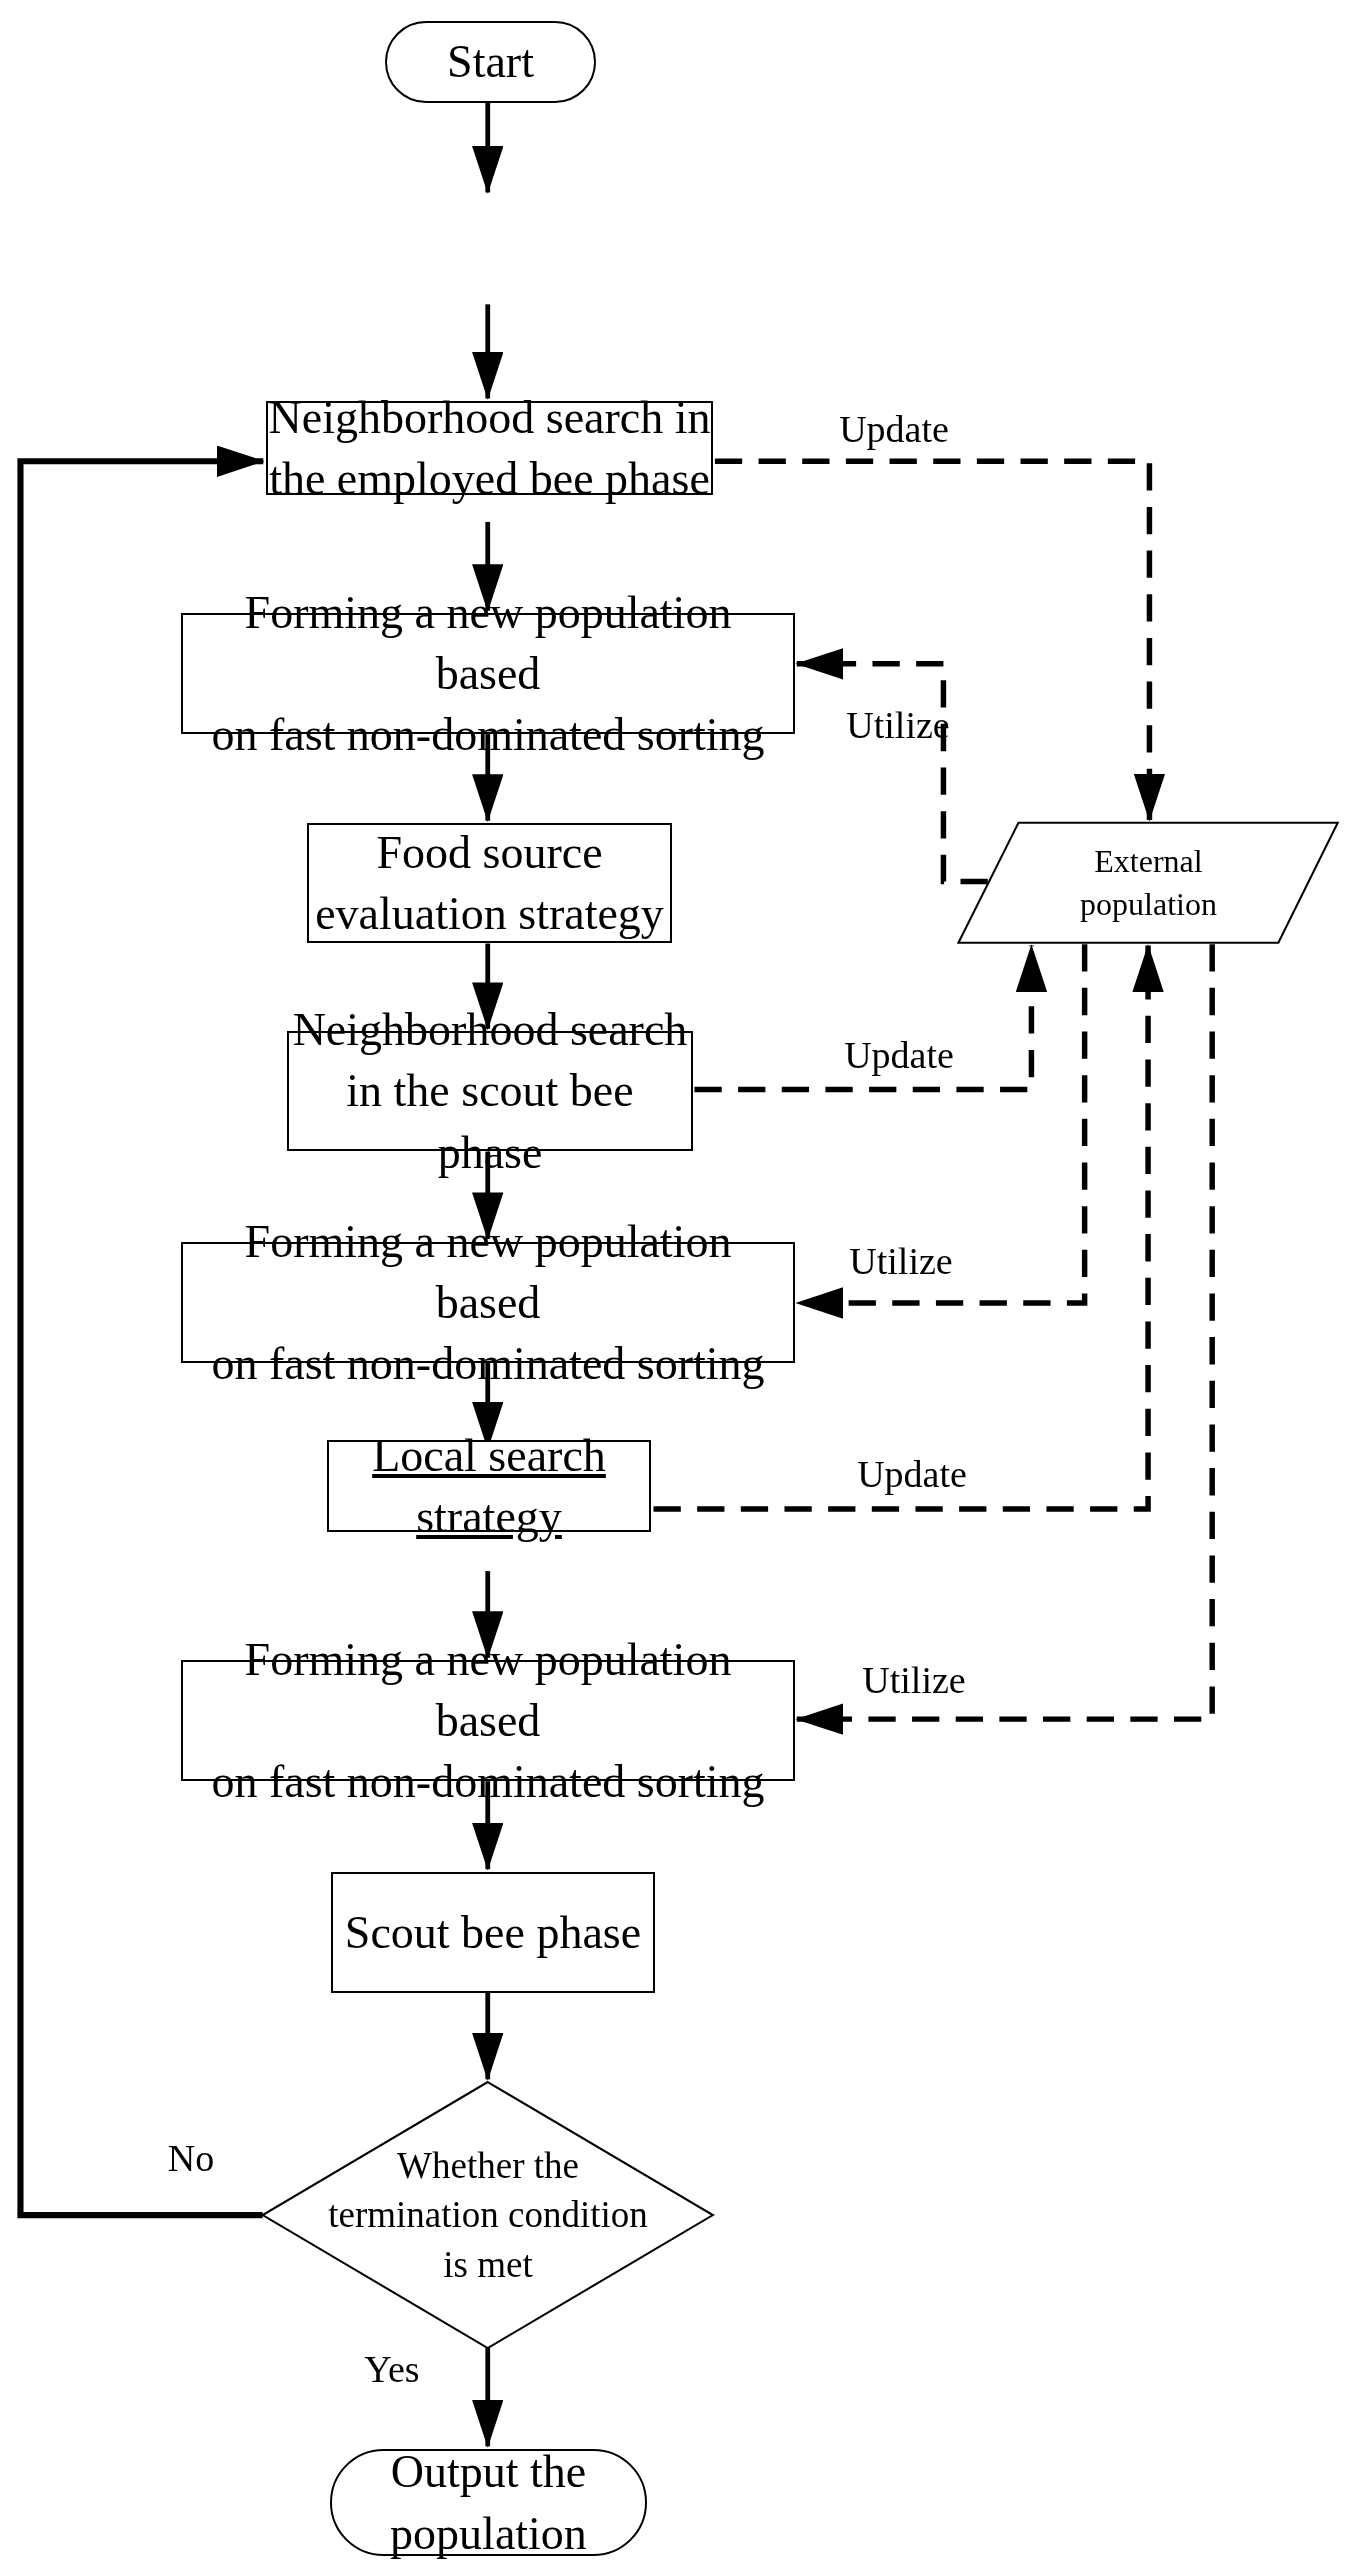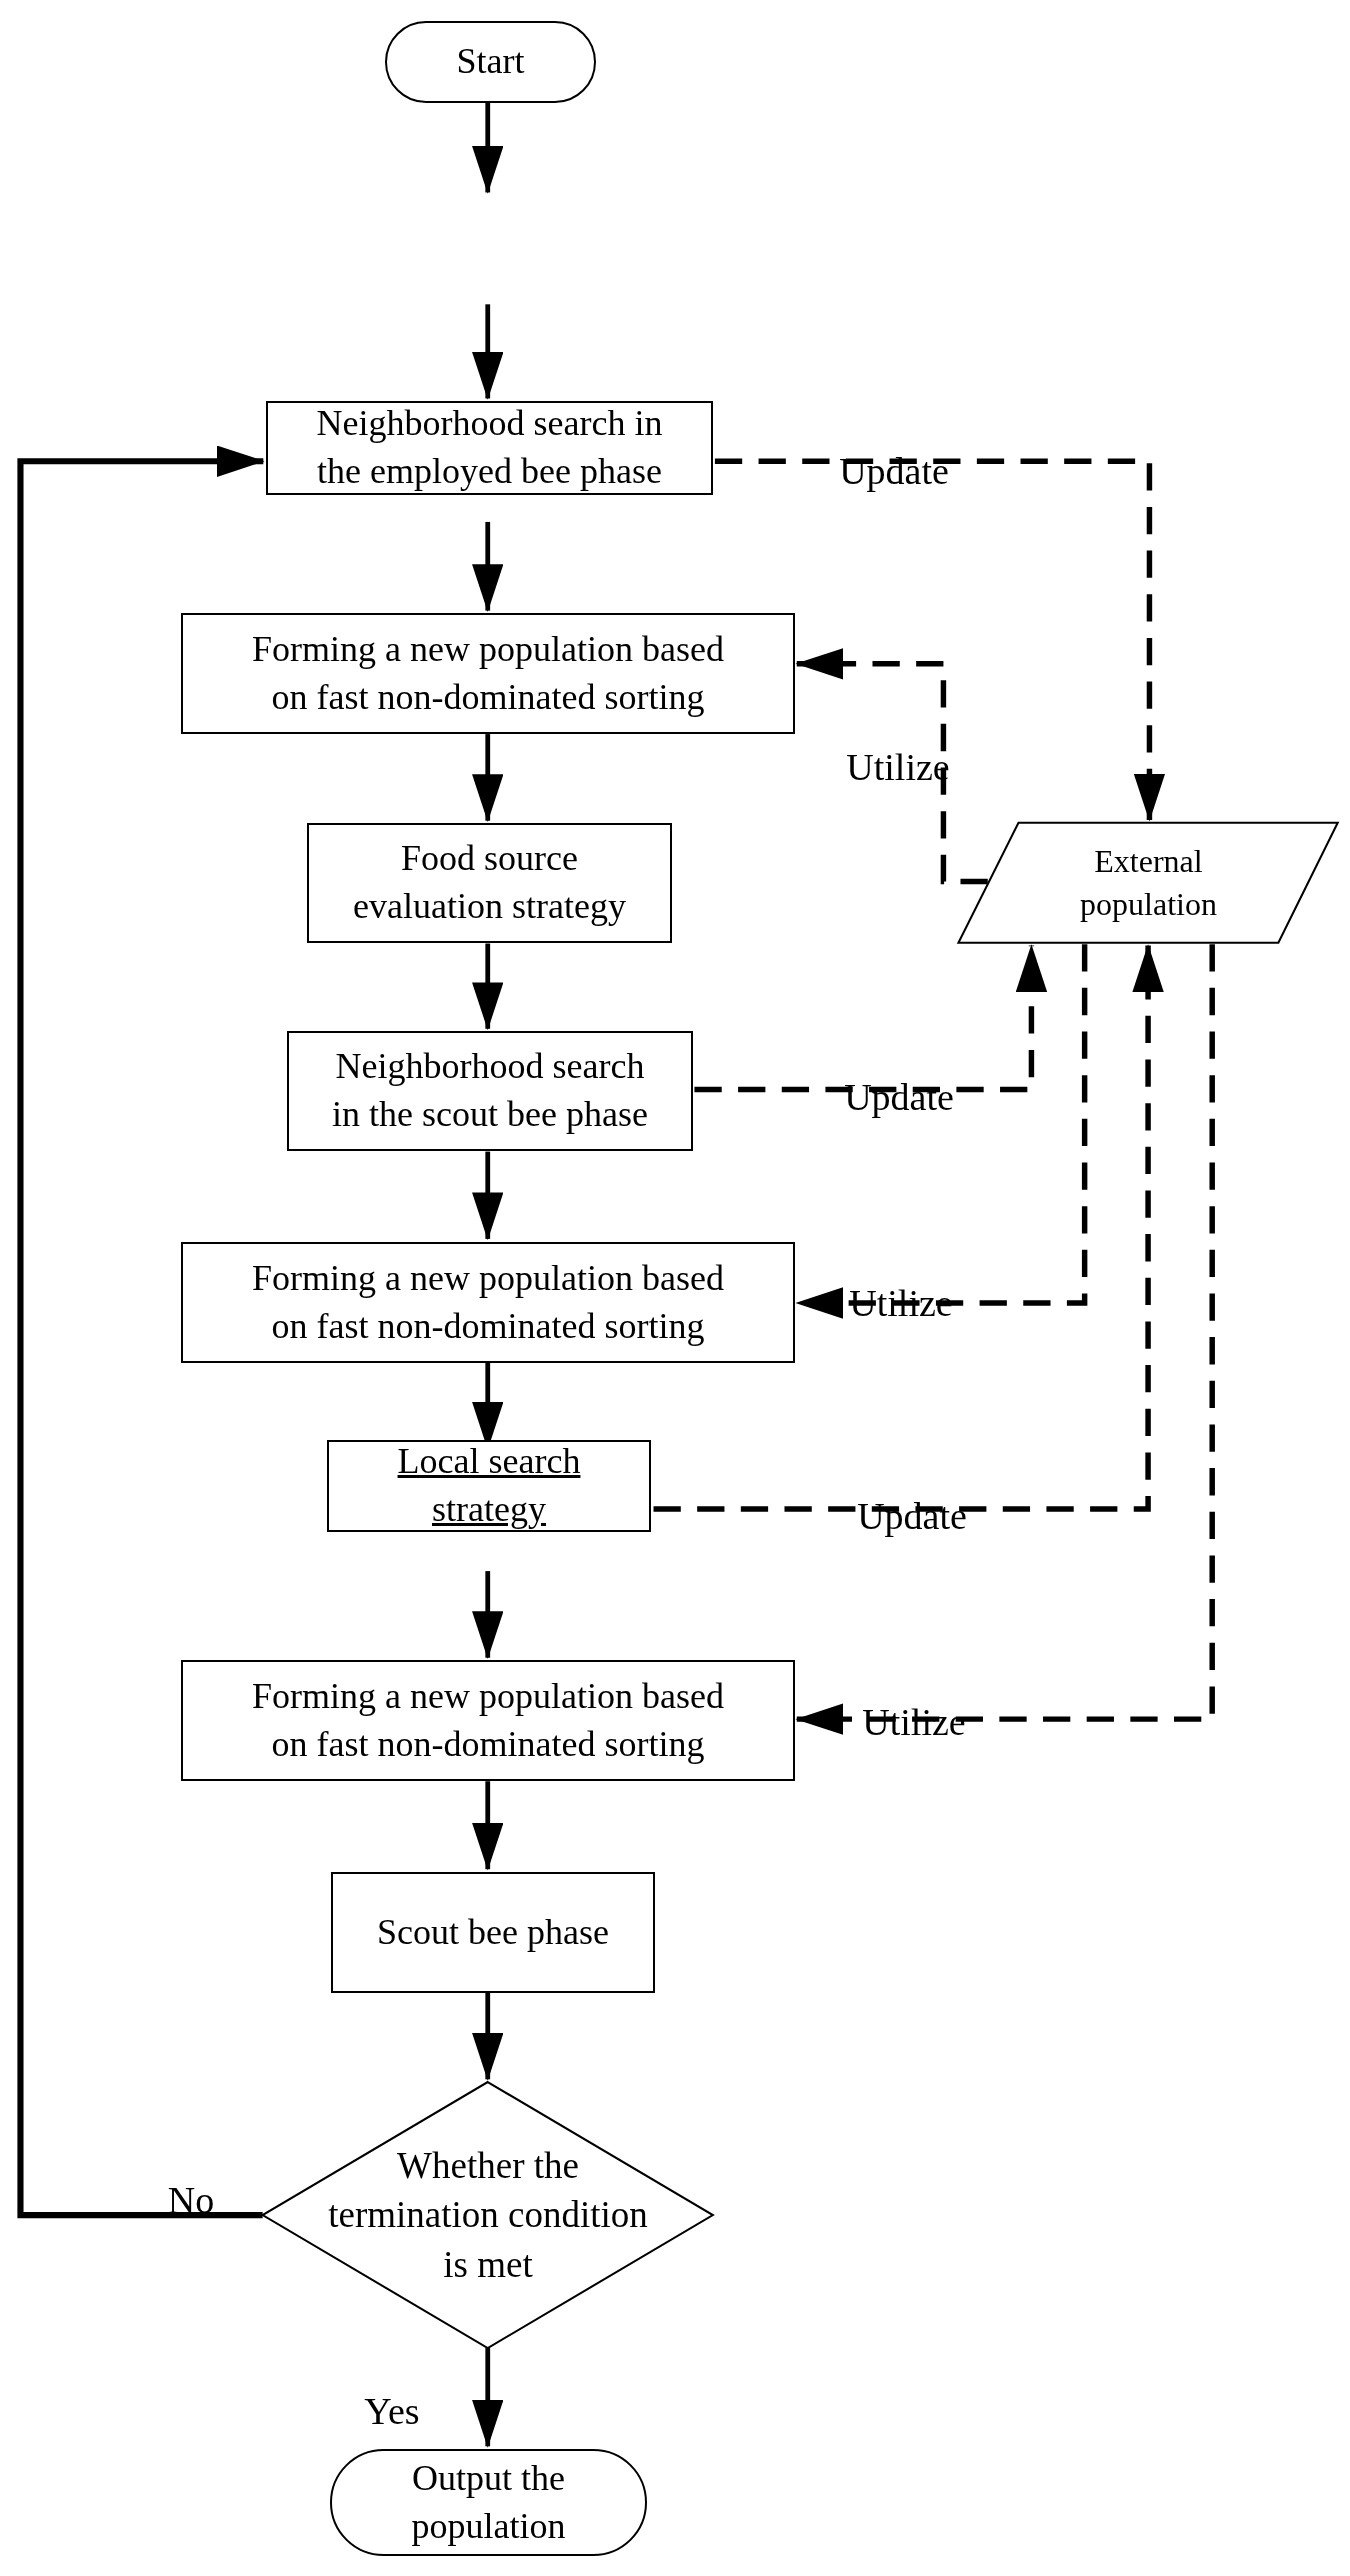--- a/index.html
+++ b/index.html
@@ -2,29 +2,29 @@
 <html style="font-size:11px"><head>
 <meta charset="utf-8">
 <style>
   html,body{margin:0;padding:0;background:#fff;}
   .canvas{position:relative;width:1350px;height:2576px;background:#fff;overflow:hidden;
           font-family:"Liberation Serif","DejaVu Serif",serif;color:#000;}
   .underlay{position:absolute;left:0;top:0;width:1350px;height:2576px;}
   .underlay .stroke{stroke:#000;fill:none;}
   .node{position:absolute;box-sizing:border-box;border:2px solid #000;background:#fff;
         display:flex;align-items:center;justify-content:center;text-align:center;
-        white-space:pre-line;font-size:36px;line-height:1.33;}
+        white-space:pre-line;font-size:46px;line-height:1.33;}
   .terminator-start{border-radius:42px;}
   .terminator-end{border-radius:55px;}
   .shape-text{position:absolute;box-sizing:border-box;display:flex;align-items:center;
         justify-content:center;text-align:center;white-space:pre-line;
         font-size:32px;line-height:1.33;background:transparent;}
   .edge-label{position:absolute;box-sizing:border-box;display:flex;align-items:center;
         justify-content:center;text-align:center;white-space:nowrap;
-        font-size:38px;background:transparent;margin-top:42px;}
+        font-size:38px;background:transparent;}
 </style>
 </head>
 <body style="background: rgb(255, 255, 255);">
 
 <div class="canvas">
 
   <svg class="underlay" viewBox="0 0 1979 3776" xmlns="http://www.w3.org/2000/svg">
     <defs>
       <marker id="ah" markerUnits="userSpaceOnUse" markerWidth="72" markerHeight="46" refX="68" refY="23" orient="auto">
         <path d="M0,0 L70,23 L0,46 Z" fill="#000"></path>

